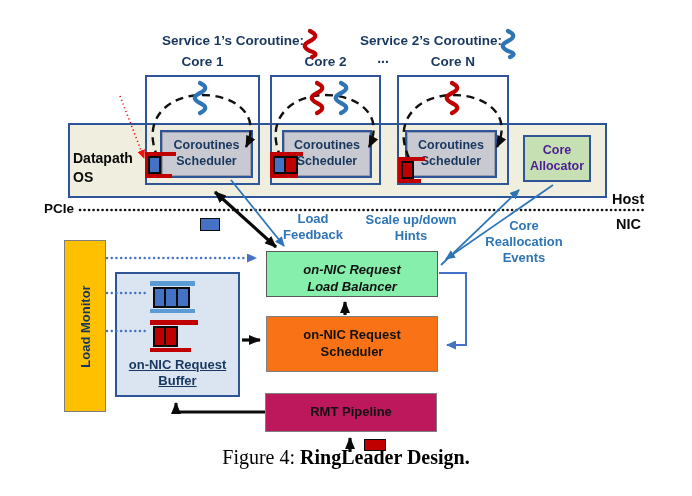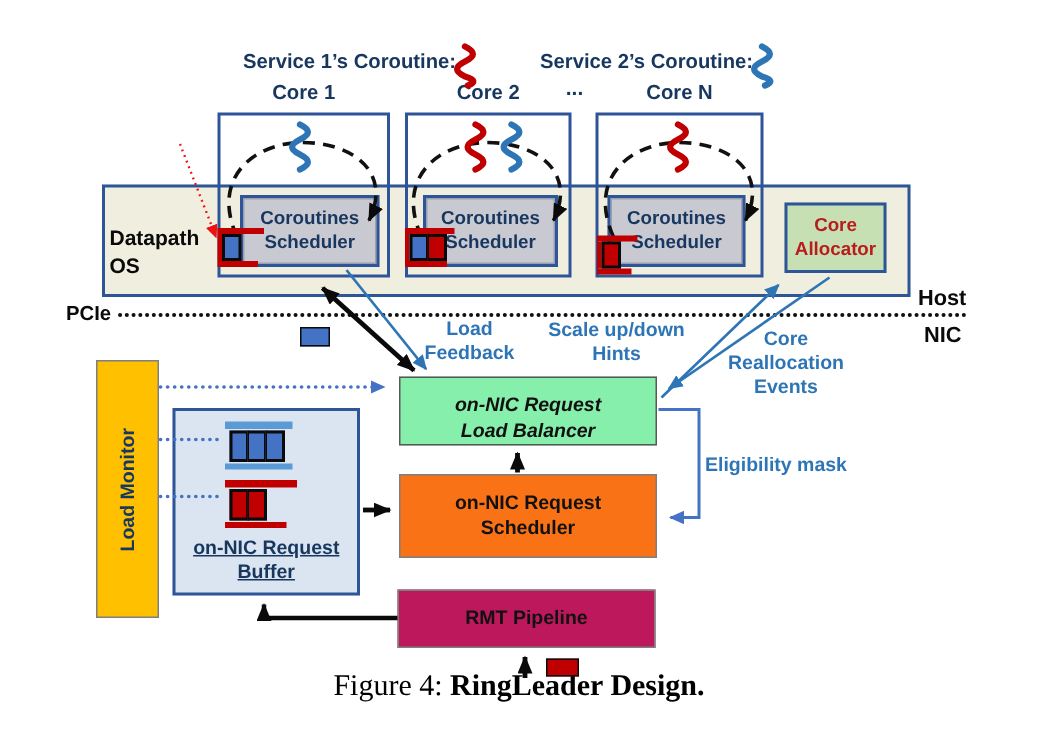--- a/index.html
+++ b/index.html
@@ -13,21 +13,21 @@
   .center{text-align:center;}
   .nowrap{white-space:nowrap;}
 
   
   .box{position:absolute;box-sizing:border-box;}
   .datapath{background:#f0eedf;border:2.5px solid #2e5597;z-index:1;}
   .corebox{background:transparent;border:2.5px solid #2e5597;z-index:2;}
   .schedbox{background:#c9c9d2;border:2px solid #2e5597;z-index:3;display:flex;align-items:center;justify-content:center;
             font-weight:bold;color:#17375e;font-size:12.5px;text-align:center;line-height:1.25;box-shadow:inset 0 0 0 1px #9aa0ad;}
   .allocbox{background:#c6e0b4;border:2.5px solid #2e5597;z-index:3;display:flex;align-items:center;justify-content:center;
-            font-weight:bold;color:#b91c1c;font-size:12.5px;text-align:center;line-height:1.25;}
+            font-weight:bold;color:#4c1d95;font-size:12.5px;text-align:center;line-height:1.25;}
   .lmbox{background:#ffc000;border:1.5px solid #7f7f7f;z-index:2;display:flex;align-items:center;justify-content:center;}
   .lmbox .vtext{transform:rotate(-90deg);white-space:nowrap;font-weight:bold;color:#17375e;font-size:13px;}
   .bufbox{background:#dbe5f1;border:2.5px solid #2e5597;z-index:2;}
   .buflabel{position:absolute;left:6px;right:6px;bottom:6px;text-align:center;font-weight:bold;color:#17375e;font-size:13px;line-height:1.25;text-decoration:underline;}
   .lbbox{background:#86efac;border:1.5px solid #595959;z-index:2;display:flex;align-items:flex-end;justify-content:center;font-style:italic;}
   .nsbox{background:#f97316;border:1.5px solid #7f7f7f;z-index:2;display:flex;align-items:center;justify-content:center;}
   .rmtbox{background:#be185d;border:1.5px solid #7f7f7f;z-index:2;display:flex;align-items:center;justify-content:center;}
   .nictext{width:112px;text-align:center;font-weight:bold;color:#111;font-size:13px;line-height:1.3;}
 
   
@@ -157,21 +157,20 @@
 
   <div class="lbl black" style="left:73px;top:149px;width:66px;font-size:14px;line-height:1.35;z-index:3;">Datapath OS</div>
 
   <div class="lbl black nowrap" style="left:44px;top:201px;font-size:13.5px;">PCIe</div>
   <div class="lbl black nowrap" style="left:612px;top:191px;font-size:14.5px;">Host</div>
   <div class="lbl black nowrap" style="left:616px;top:216px;font-size:14.5px;">NIC</div>
 
   <div class="lbl blue center" style="left:354px;top:212px;width:114px;">Scale up/down Hints</div>
   <div class="lbl blue center" style="left:277px;top:211px;width:72px;">Load Feedback</div>
   <div class="lbl blue center" style="left:478px;top:218px;width:92px;">Core Reallocation Events</div>
-  <div class="lbl blue nowrap" style="left:470px;top:302px;">Eligibility mask</div>
 
   <div class="caption"><span>Figure 4: </span><span class="bold">RingLeader Design.</span></div>
 
   <svg class="overlay" width="692" height="496" viewBox="0 0 692 496">
     <defs>
       <marker id="mB" markerUnits="userSpaceOnUse" markerWidth="13" markerHeight="10" refX="11" refY="5" orient="auto-start-reverse">
         <path d="M0,0 L12,5 L0,10 z" fill="#0a0a0a"></path>
       </marker>
       <marker id="mBlu" markerUnits="userSpaceOnUse" markerWidth="11" markerHeight="9" refX="9" refY="4.5" orient="auto-start-reverse">
         <path d="M0,0 L10,4.5 L0,9 z" fill="#2e75b6"></path>

